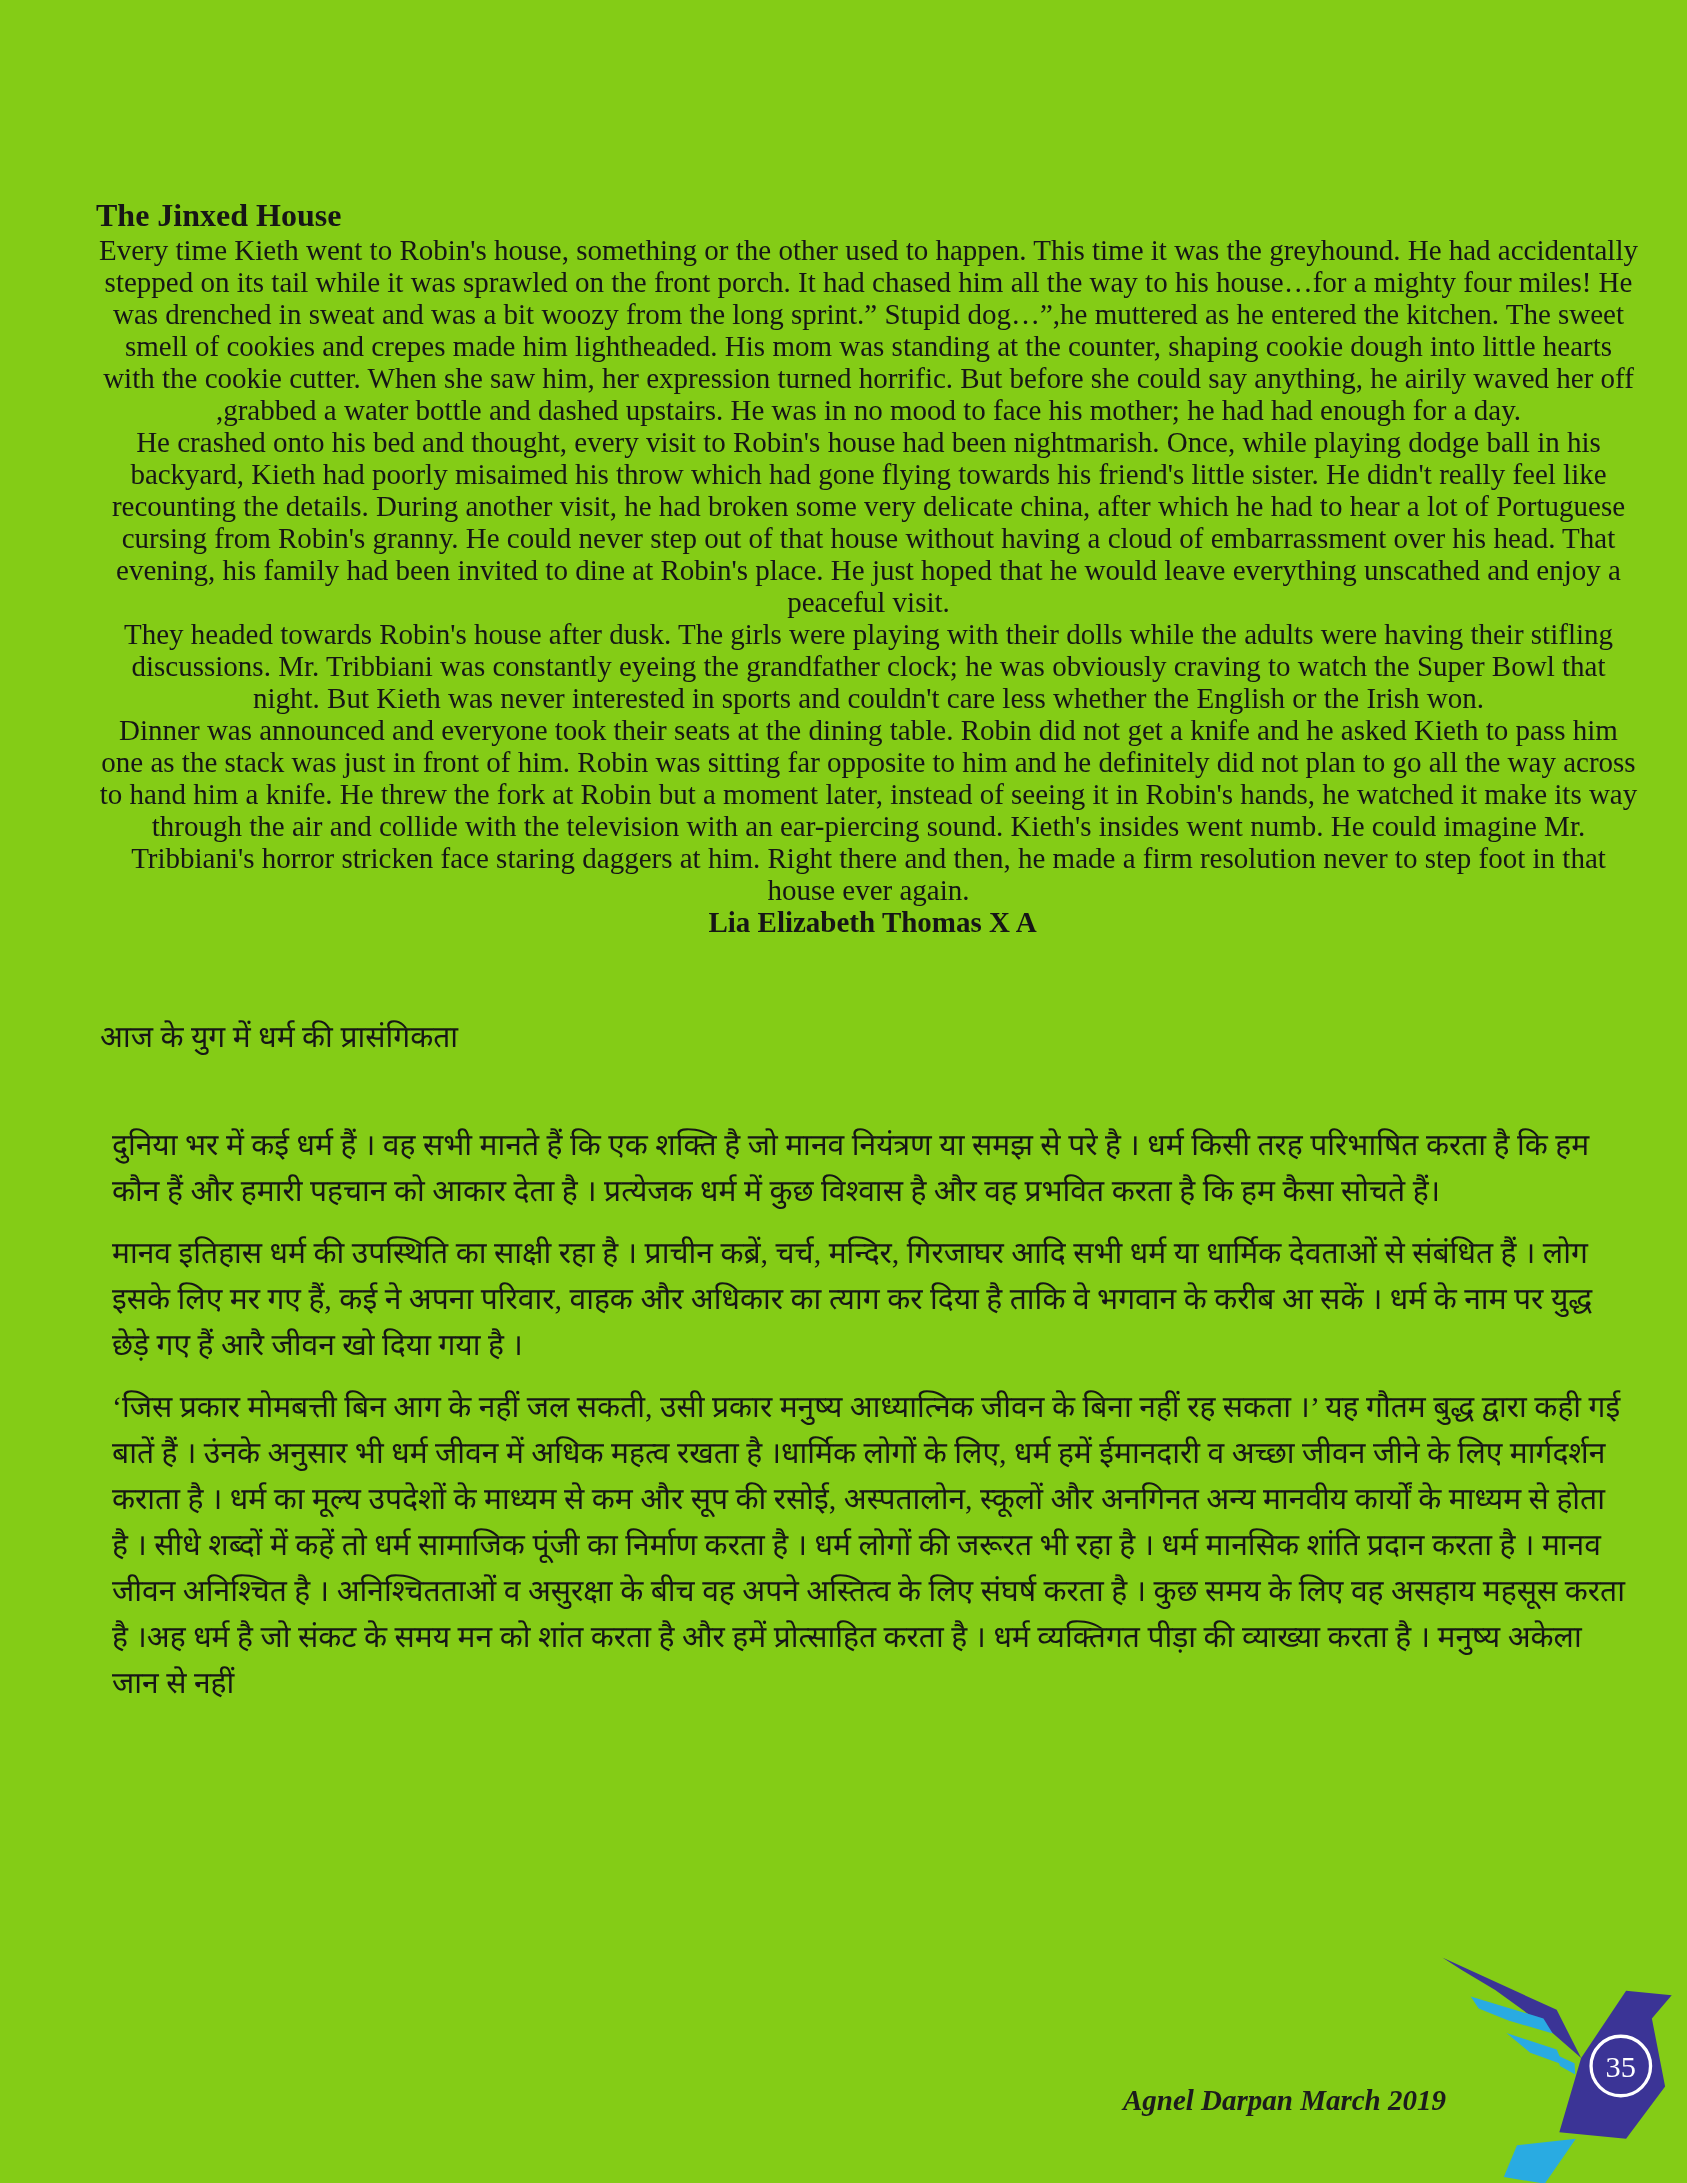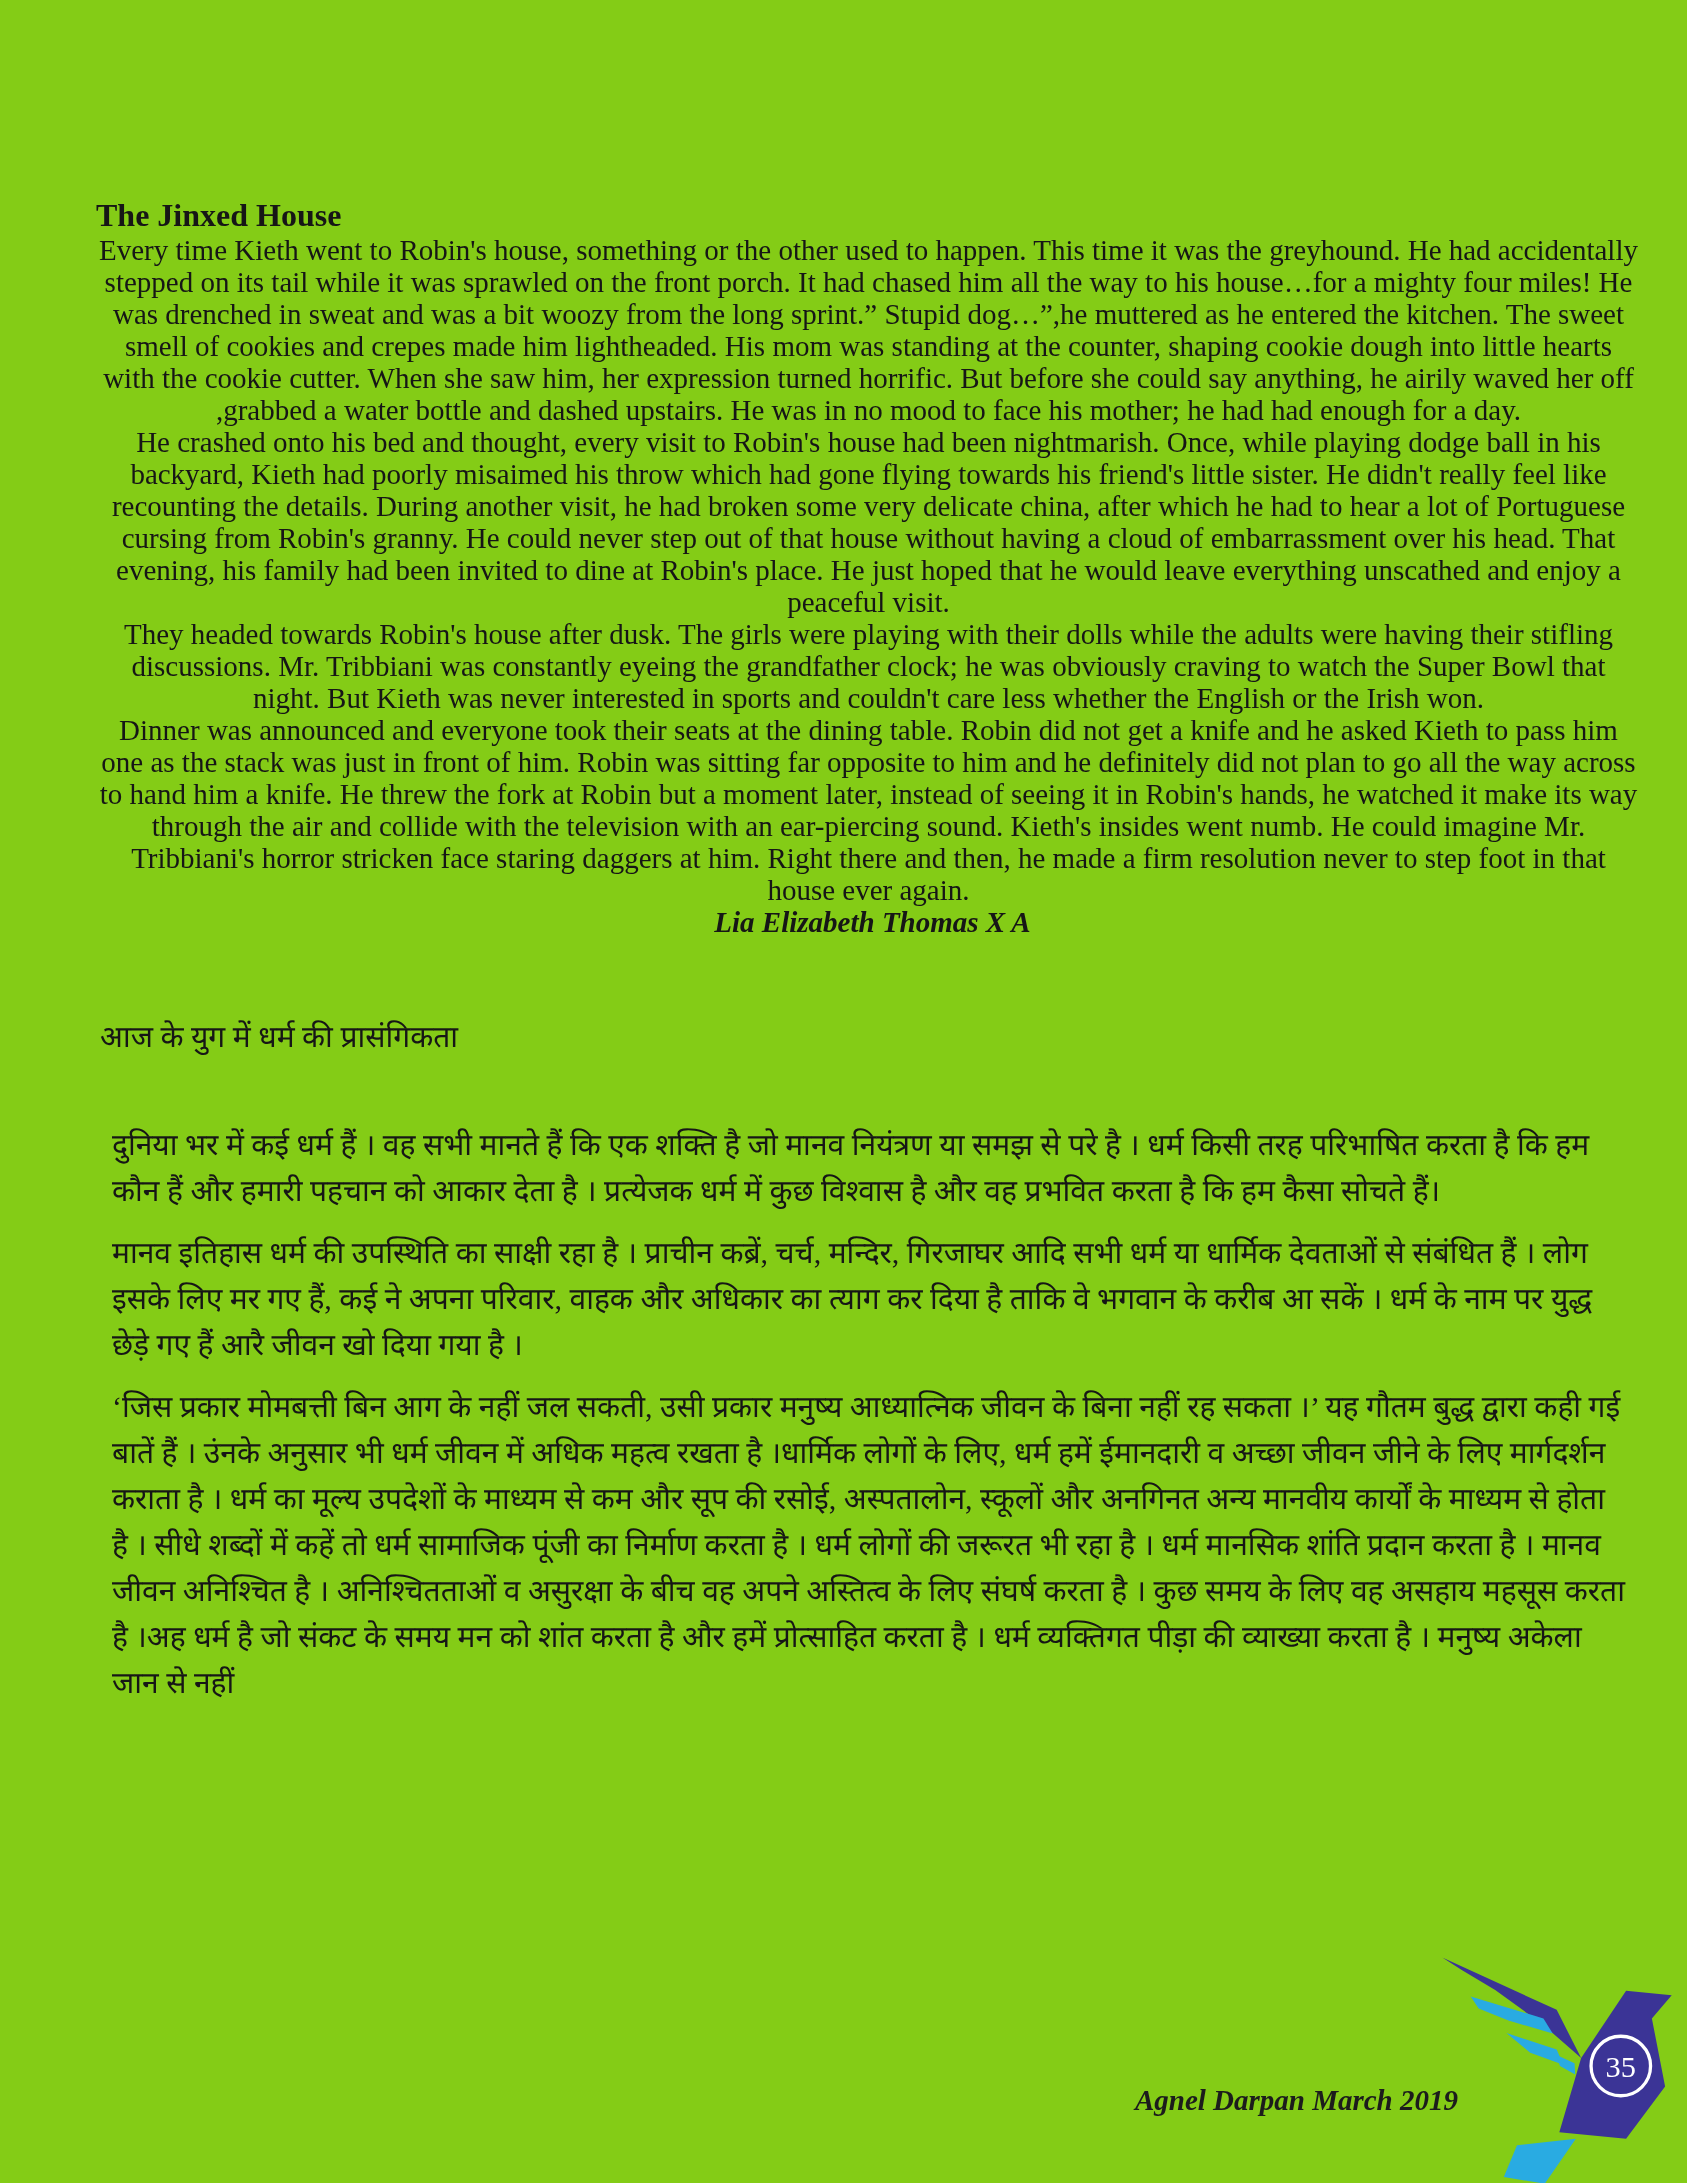--- a/index.html
+++ b/index.html
@@ -29,42 +29,41 @@
     margin: 0;
   }
   .story p {
     font-size: 29px;
     line-height: 32px;
     margin: 0;
     text-align: center;
   }
   .story p.author {
     font-weight: bold;
-    font-style: italic;
     padding-left: 8px;
   }
   .essay-title {
     margin: 78px 0 0 4px;
     font-weight: normal;
     font-size: 30px;
     line-height: 42px;
   }
   .essay p {
     margin: 16px;
     font-size: 30px;
     line-height: 46px;
     text-align: left;
   }
   .essay p:first-of-type {
     margin-top: 64px;
   }
   .footer {
     position: absolute;
     top: 2084px;
-    right: 229px;
+    right: 241px;
     font-size: 29px;
     font-weight: bold;
     font-style: italic;
     color: #1c1c1c;
     white-space: nowrap;
   }
   .logo {
     position: absolute;
     left: 1439px;
     top: 1952px;

